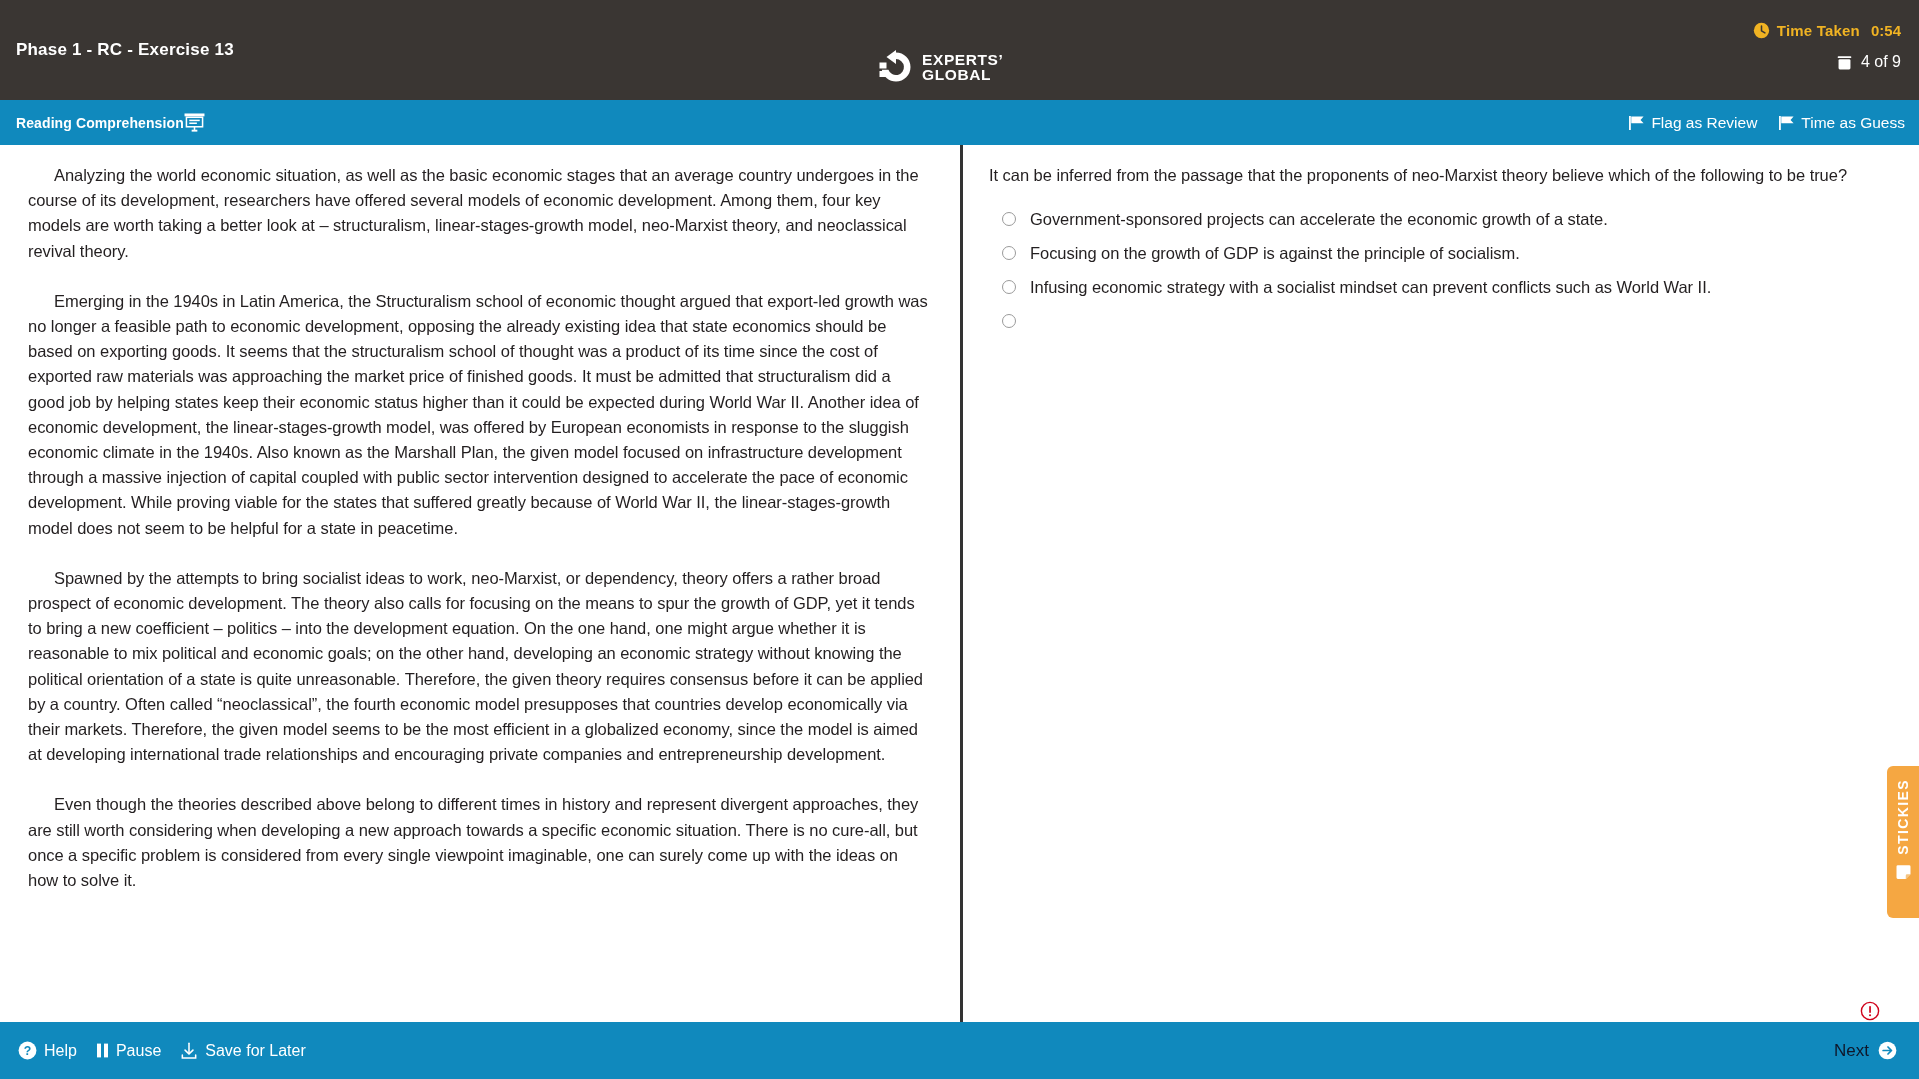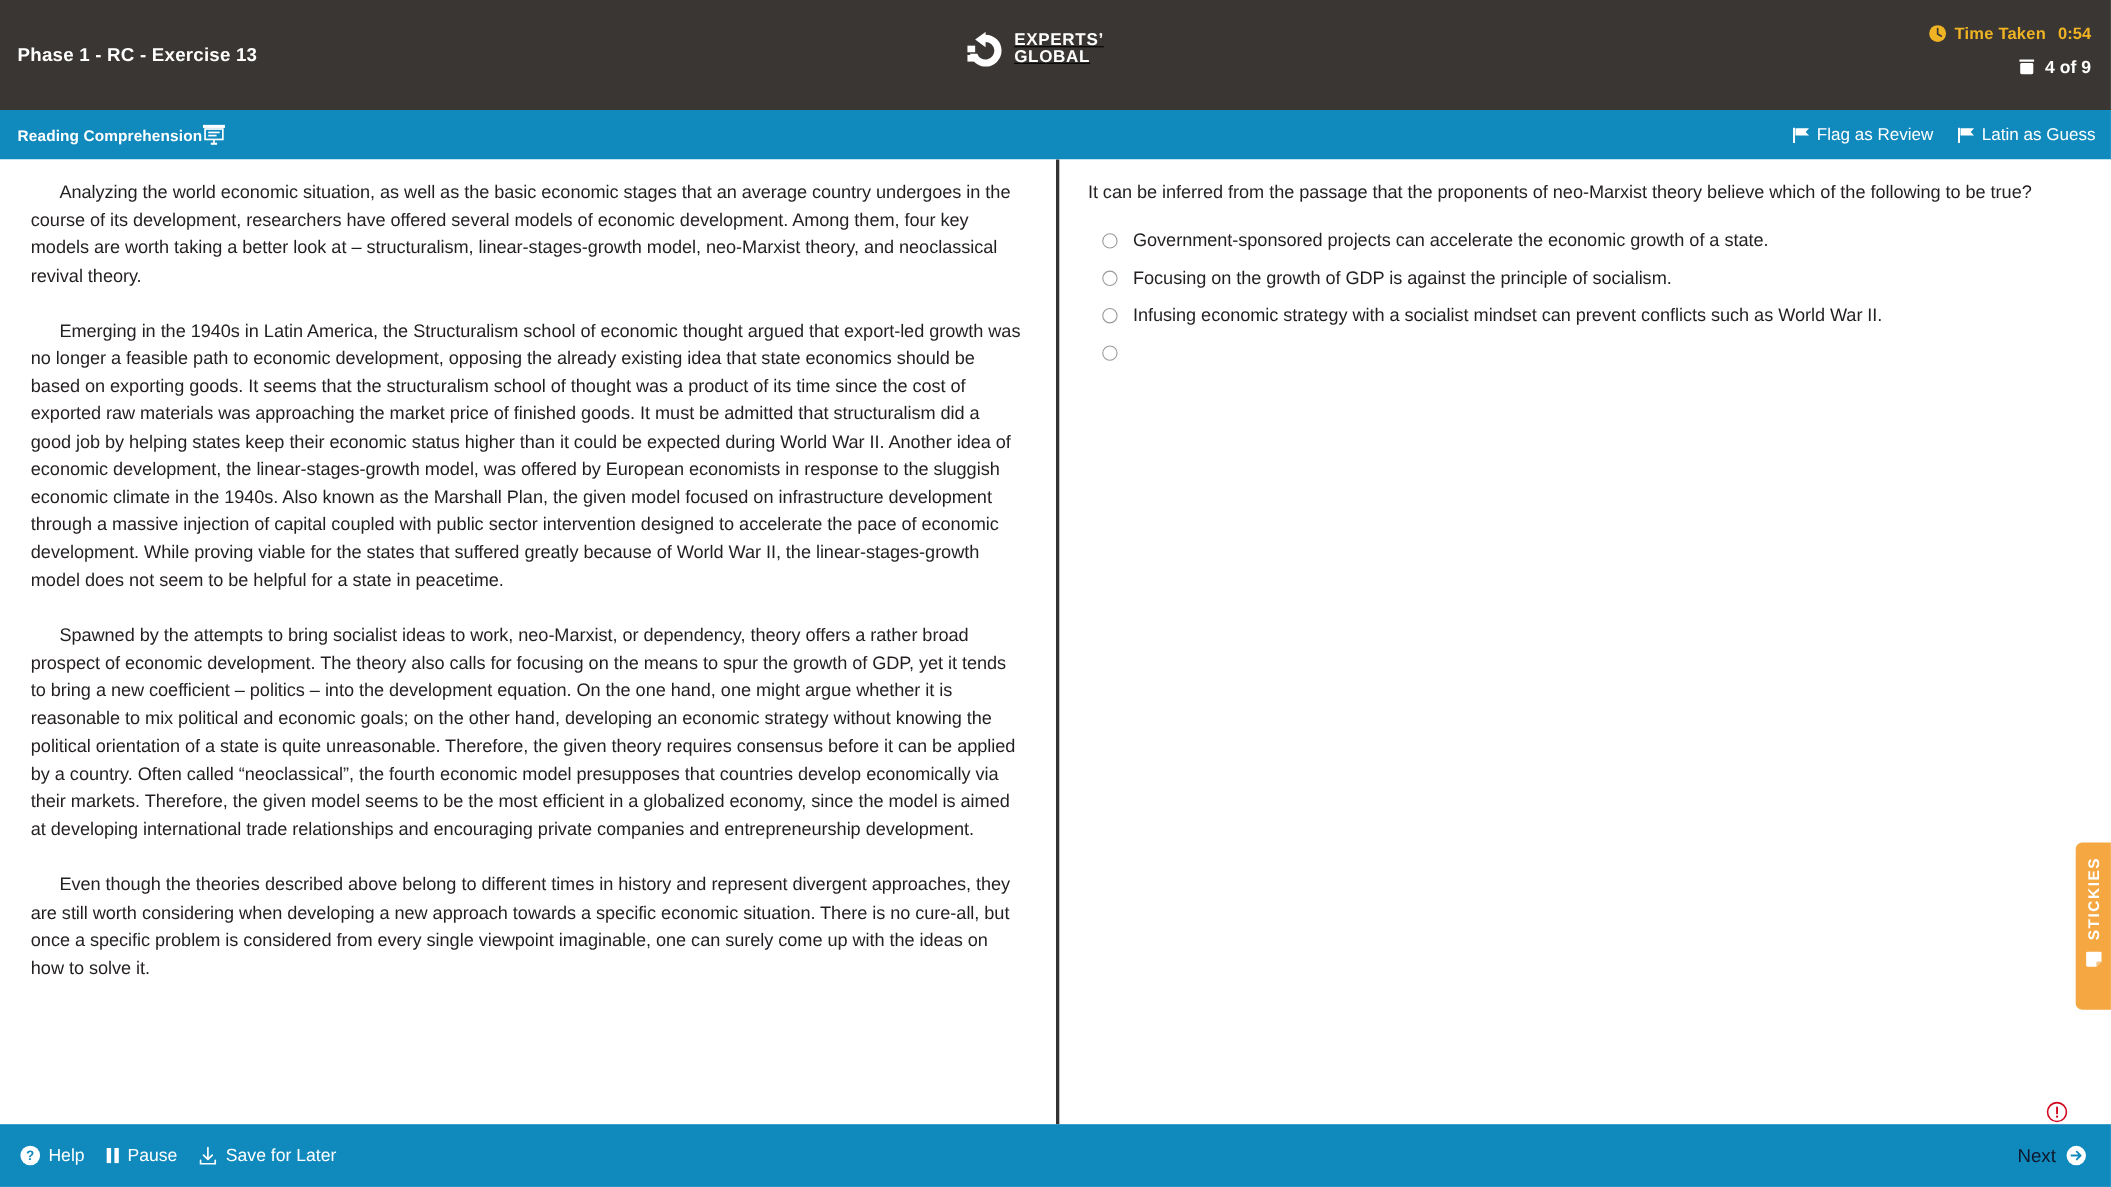--- a/index.html
+++ b/index.html
@@ -27,24 +27,24 @@
     font-size: 17px;
     font-weight: bold;
     letter-spacing: .2px;
     white-space: nowrap;
   }
 
   
   .logo-wrap {
     position: absolute;
     left: 879px;
-    top: 29px;
-    display: flex;
+    top: 50px;
+    display: flex;
+    align-items: center;
     gap: 9px;
-    text-decoration: underline;
   }
   .logo-mark { width: 34px; height: 34px; display: block; }
   .logo-text {
     color: #ffffff;
     font-size: 15.5px;
     font-weight: bold;
     line-height: 15px;
     letter-spacing: .6px;
   }
   .logo-text .l2 { display: block; }
@@ -65,26 +65,26 @@
   }
   .timer-row .tt-label { letter-spacing: .2px; }
   .timer-row .tt-value { margin-left: 4px; }
   .clock-icon { width: 17px; height: 17px; display: block; }
 
   .progress-row {
     position: absolute;
     right: 18px;
     top: 53px;
     display: flex;
-    align-items: flex-start;
+    align-items: flex-end;
     justify-content: flex-end;
     gap: 8px;
     color: #ffffff;
     font-size: 16px;
-    font-weight: bold;
+    font-weight: normal;
     white-space: nowrap;
   }
   .case-icon { width: 17px; height: 16px; display: block; }
 
   
   .sectionbar {
     position: absolute;
     top: 100px; left: 0;
     width: 1919px;
     height: 45px;
@@ -333,21 +333,21 @@
         <rect x="0" y="0" width="1.9" height="15" fill="#ffffff"></rect>
         <path d="M2.4 0.6h13.2l-3.3 3.6 3.3 3.6H2.4z" fill="#ffffff"></path>
       </svg>
       <span>Flag as Review</span>
     </div>
     <div class="flag-btn">
       <svg class="flag-icon" viewBox="0 0 16 15">
         <rect x="0" y="0" width="1.9" height="15" fill="#ffffff"></rect>
         <path d="M2.4 0.6h13.2l-3.3 3.6 3.3 3.6H2.4z" fill="#ffffff"></path>
       </svg>
-      <span>Latin as Guess</span>
+      <span>Time as Guess</span>
     </div>
   </div>
 </div>
 
 <div class="content">
 
   <div class="passage-pane">
     <p>Analyzing the world economic situation, as well as the basic economic stages that an average country undergoes in the course of its development, researchers have offered several models of economic development. Among them, four key models are worth taking a better look at – structuralism, linear-stages-growth model, neo-Marxist theory, and neoclassical revival theory.</p>
     <p>Emerging in the 1940s in Latin America, the Structuralism school of economic thought argued that export-led growth was no longer a feasible path to economic development, opposing the already existing idea that state economics should be based on exporting goods. It seems that the structuralism school of thought was a product of its time since the cost of exported raw materials was approaching the market price of finished goods. It must be admitted that structuralism did a good job by helping states keep their economic status higher than it could be expected during World War II. Another idea of economic development, the linear-stages-growth model, was offered by European economists in response to the sluggish economic climate in the 1940s. Also known as the Marshall Plan, the given model focused on infrastructure development through a massive injection of capital coupled with public sector intervention designed to accelerate the pace of economic development. While proving viable for the states that suffered greatly because of World War II, the linear-stages-growth model does not seem to be helpful for a state in peacetime.</p>
     <p>Spawned by the attempts to bring socialist ideas to work, neo-Marxist, or dependency, theory offers a rather broad prospect of economic development. The theory also calls for focusing on the means to spur the growth of GDP, yet it tends to bring a new coefficient – politics – into the development equation. On the one hand, one might argue whether it is reasonable to mix political and economic goals; on the other hand, developing an economic strategy without knowing the political orientation of a state is quite unreasonable. Therefore, the given theory requires consensus before it can be applied by a country. Often called “neoclassical”, the fourth economic model presupposes that countries develop economically via their markets. Therefore, the given model seems to be the most efficient in a globalized economy, since the model is aimed at developing international trade relationships and encouraging private companies and entrepreneurship development.</p>

